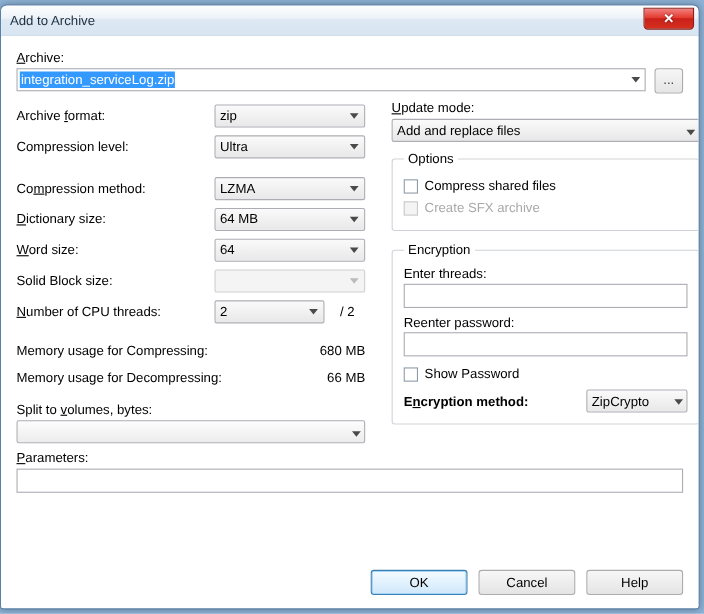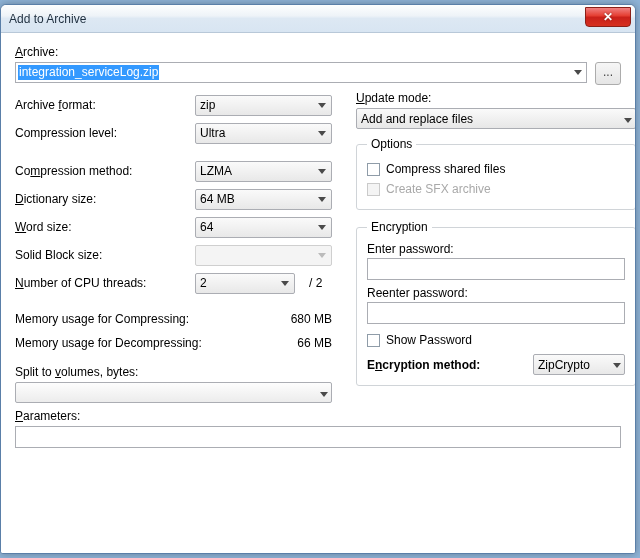--- a/index.html
+++ b/index.html
@@ -158,21 +158,21 @@
             <span class="chktxt">Compress shared files</span>
           </div>
           <div class="chk disabled">
             <span class="chkbox disabled"></span>
             <span class="chktxt">Create SFX archive</span>
           </div>
         </fieldset>
 
         <fieldset>
           <legend>Encryption</legend>
-          <div class="lbl">Enter password:</div>
+          <div class="lbl">Enter threads:</div>
           <div class="textinput"></div>
           <div class="lbl">Reenter password:</div>
           <div class="textinput"></div>
           <div class="chk">
             <span class="chkbox"></span>
             <span class="chktxt">Show Password</span>
           </div>
           <div class="encrow">
             <span class="lbl"><span>E</span><u>n</u><span>cryption method:</span></span>
             <div class="smallselect">
@@ -180,15 +180,20 @@
                 <span class="arrow tri"></span>
               </div>
           </div>
         </fieldset>
       </div>
     </div>
 
     <div class="lbl" style="margin-top:6px;margin-bottom:3px"><u>P</u><span>arameters:</span></div>
     <div class="paramsinput"></div>
 
+    <div class="buttons">
+      <div class="btn default">OK</div>
+      <div class="btn">Cancel</div>
+      <div class="btn">Help</div>
+    </div>
 
   </div>
 </div>
 
 </body></html>

